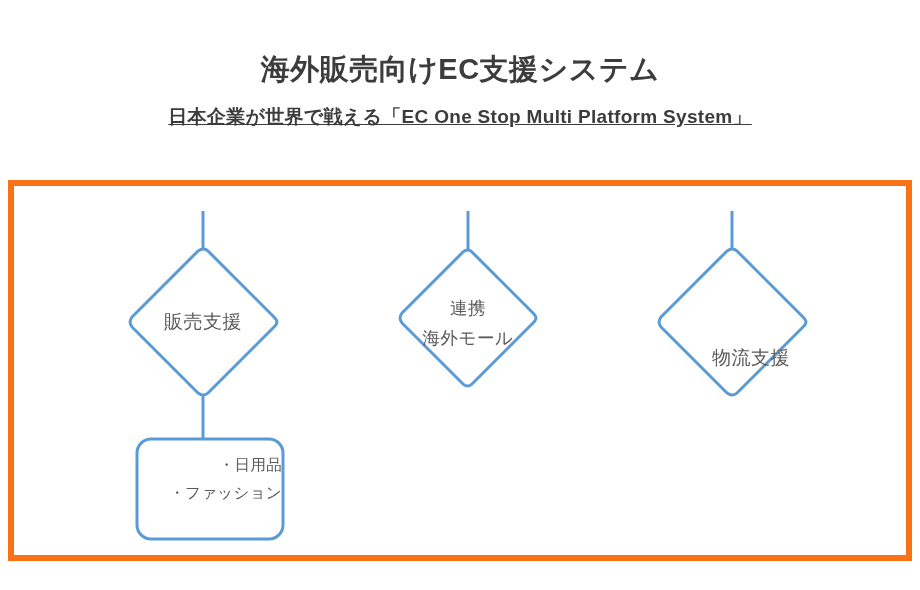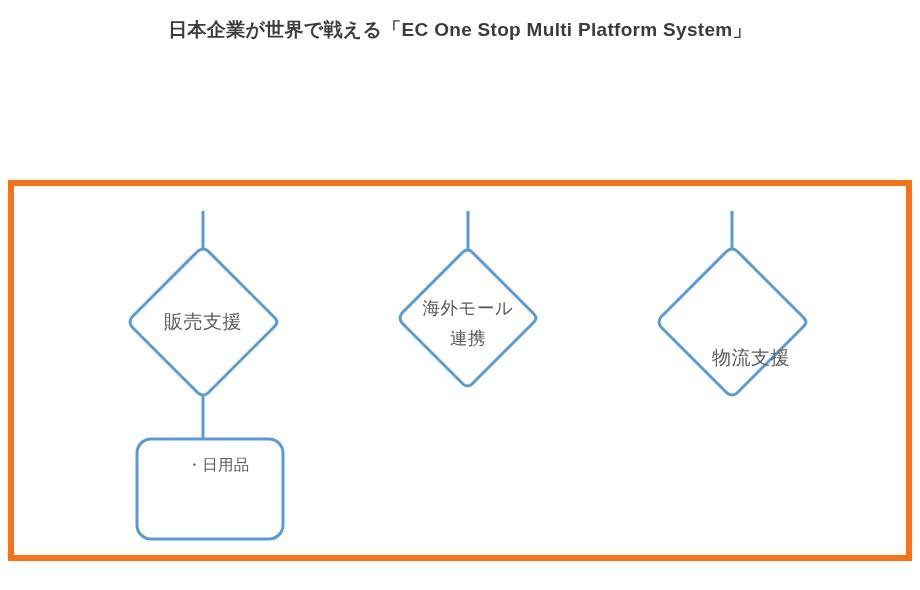--- a/index.html
+++ b/index.html
@@ -33,20 +33,21 @@
     line-height: 1.2;
   }
   .page-subtitle {
     margin: 0;
     padding-top: 19px;
     font-size: 19px;
     font-weight: bold;
     color: #3c3c3c;
     letter-spacing: 0.3px;
     line-height: 1.2;
+    text-decoration: underline;
   }
 
   
   .diagram-frame {
     position: absolute;
     left: 8px;
     top: 180px;
     width: 904px;
     height: 381px;
     border: 6px solid #f97316;
@@ -75,31 +76,32 @@
     white-space: normal;
     font-size: 17.5px;
     line-height: 1.7;
   }
 
   .list-box-text {
     position: absolute;
     color: #5a5a5a;
     font-size: 15.5px;
     line-height: 1.78;
-    text-align: center;
+    text-align: right;
     letter-spacing: 0.3px;
   }
   .list-box-text div {
     white-space: nowrap;
   }
 </style>
 </head>
 <body>
 
 <div class="header">
+  <h1 class="page-title">海外販売向けEC支援システム</h1>
   <h2 class="page-subtitle">日本企業が世界で戦える「EC One Stop Multi Platform System」</h2>
 </div>
 
 <div class="diagram-frame">
 
   <svg class="diagram-canvas" viewBox="0 0 904 381">
 
     <g>
       <line x1="189" y1="25" x2="189" y2="64" stroke="#5b9bd5" stroke-width="3" stroke-linecap="butt"></line>
       <line x1="189" y1="190" x2="189" y2="254" stroke="#5b9bd5" stroke-width="3" stroke-linecap="butt"></line>
@@ -148,23 +150,24 @@
              Q 645 134 647 131
              L 713 65
              Q 716 63 718 63 Z" fill="#ffffff" stroke="#5b9bd5" stroke-width="3" stroke-linejoin="round"></path>
 
     <rect x="123" y="253" width="146" height="100" rx="14" ry="14" fill="#ffffff" stroke="#5b9bd5" stroke-width="3"></rect>
   </svg>
 
   <div class="node-label" style="left: 0px; top: 122px; width: 378px;">販売支援</div>
 
   <div class="node-label two-line" style="left: 324px; top: 108px; width: 260px;">
+    <div>連携</div>
     <div>海外モール</div>
-    <div>連携</div>
   </div>
 
   <div class="node-label" style="left: 548px; top: 122px; width: 378px; margin-top: 36px;">物流支援</div>
 
   <div class="list-box-text" style="left: 140px; top: 265px; width: 128px;">
     <div>・日用品</div>
+    <div>・ファッション</div>
   </div>
 
 </div>
 
 </body></html>

